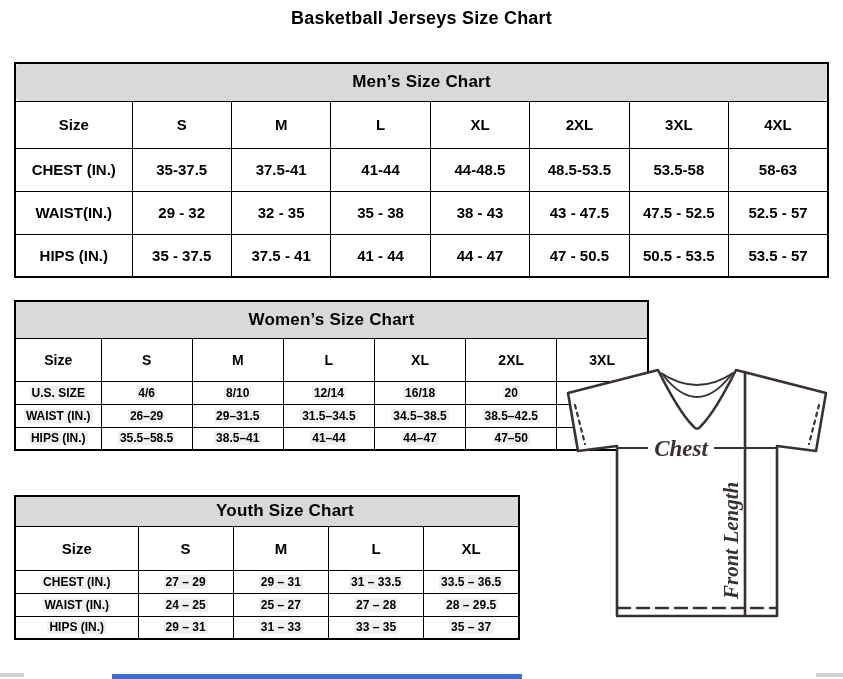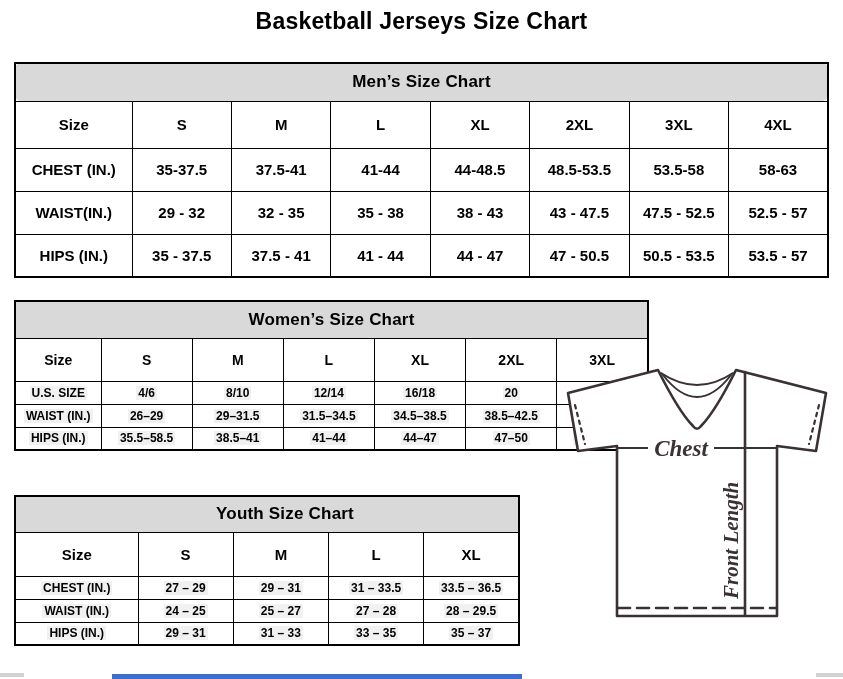--- a/index.html
+++ b/index.html
@@ -6,21 +6,21 @@
   html,body { width:843px; height:679px; }
   body {
     background:#ffffff;
     font-family:"Liberation Sans", sans-serif;
     position:relative;
     overflow:hidden;
     color:#000;
   }
   .page-title {
     position:absolute; top:8px; left:0; width:100%;
-    text-align:center; font-size:23px; font-weight:bold;
+    text-align:center; font-size:18px; font-weight:bold;
     letter-spacing:0.2px;
   }
   table {
     border-collapse:collapse; table-layout:fixed;
     position:absolute; background:#fff;
     border:2px solid #000;
   }
   th, td {
     border:1px solid #000;
     text-align:center; vertical-align:middle;
@@ -36,21 +36,21 @@
   #mens tr.data td { height:43px; font-size:15px; }
   #mens td.rowlabel { font-size:14px; }
   
   #womens { left:14px; top:300px; width:635px; }
   #womens tr.band th { height:37px; }
   #womens tr.cols th { height:43px; font-size:14px; }
   #womens tr.data td { height:23px; font-size:12px; }
   #womens td.rowlabel { font-size:11px; }
   
   #youth { left:14px; top:495px; width:506px; }
-  #youth tr.band th { height:36px;padding-left:36px; }
+  #youth tr.band th { height:30px;padding-left:36px; }
   #youth tr.cols th { height:44px; font-size:15px; }
   #youth tr.data td { height:23px; font-size:12px; }
   #youth td.rowlabel { font-size:12px; }
   .hl { background:#f1f1f1; padding:0 2px; }
   
   .jersey-wrap { position:absolute; left:560px; top:360px; width:278px; height:268px; }
   
   .sb-track-left  { position:absolute; left:0px;   top:673px; width:24px;  height:4px; background:#d2d2d2; }
   .sb-track-right { position:absolute; left:816px; top:673px; width:27px;  height:4px; background:#d2d2d2; }
   .sb-thumb       { position:absolute; left:112px; top:674px; width:410px; height:5px; background:#3d6ed1; }

